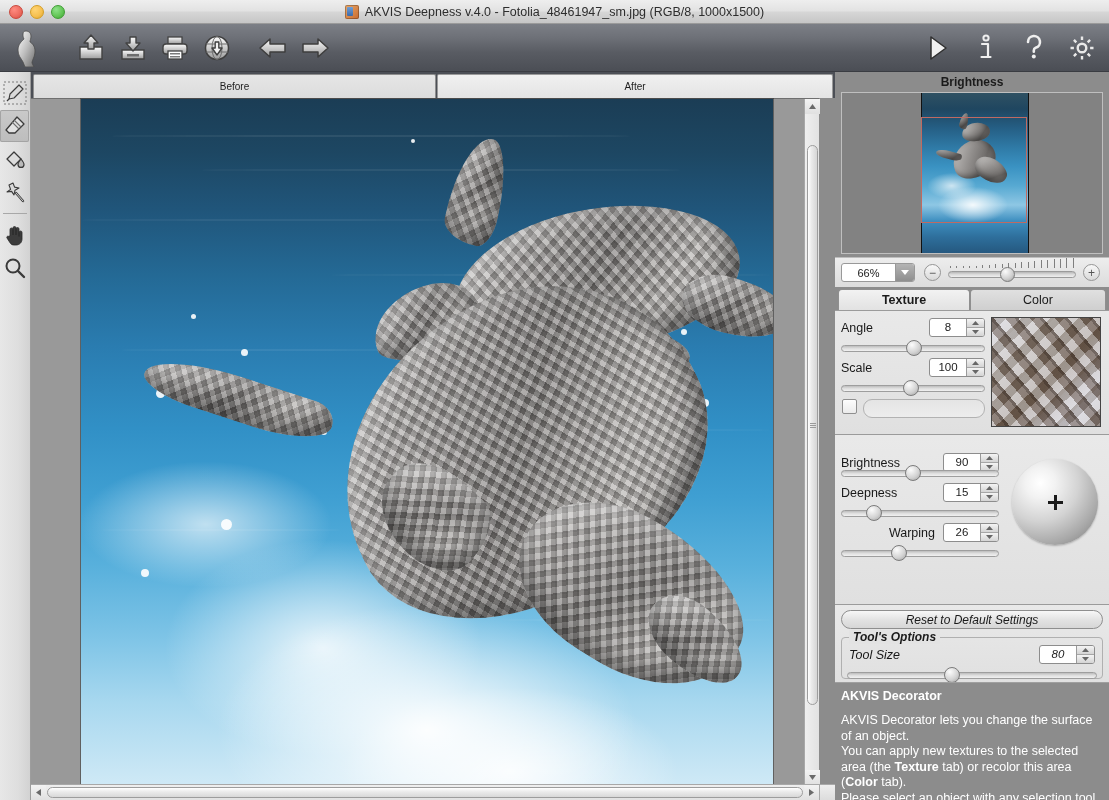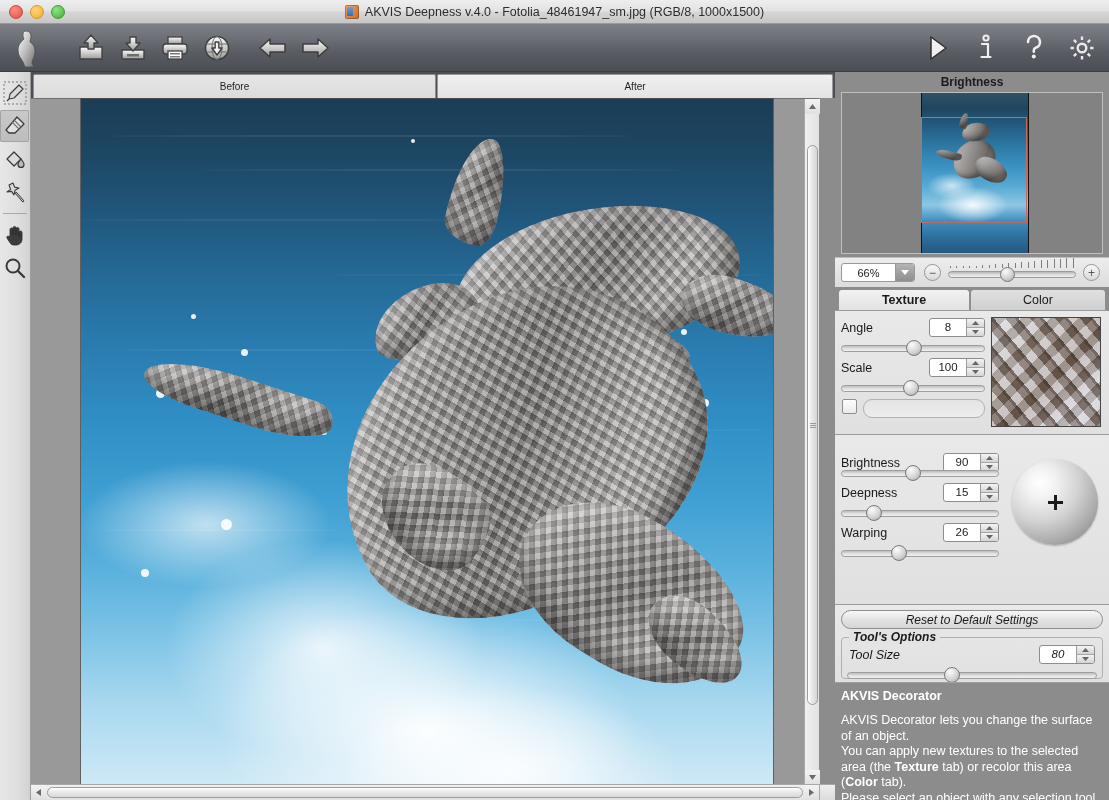--- a/index.html
+++ b/index.html
@@ -940,21 +940,21 @@
                 </svg>
               </div>
           </div>
         </div>
       </div>
       <div class="pslider" style="left:6px; top:70px; width:158px;">
         <div class="ptrack"></div>
         <div class="pknob" style="left:25px;"></div>
       </div>
 
-      <div class="prow" style="left:6px; top:88px; width:158px; justify-content:space-between;">
+      <div class="prow" style="left:6px; top:88px; width:158px; justify-content:flex-end;gap:8px;">
         <span class="plabel">Warping</span>
         <div class="spinbox">
           <div class="spin-val">26</div>
           <div class="spin-btns">
             <div class="spin-up">
               <svg width="7" height="4" viewBox="0 0 7 4">
                   <path d="M3.5 0L7 4H0z" fill="#666"></path>
                 </svg>
               </div>
             <div class="spin-dn">

